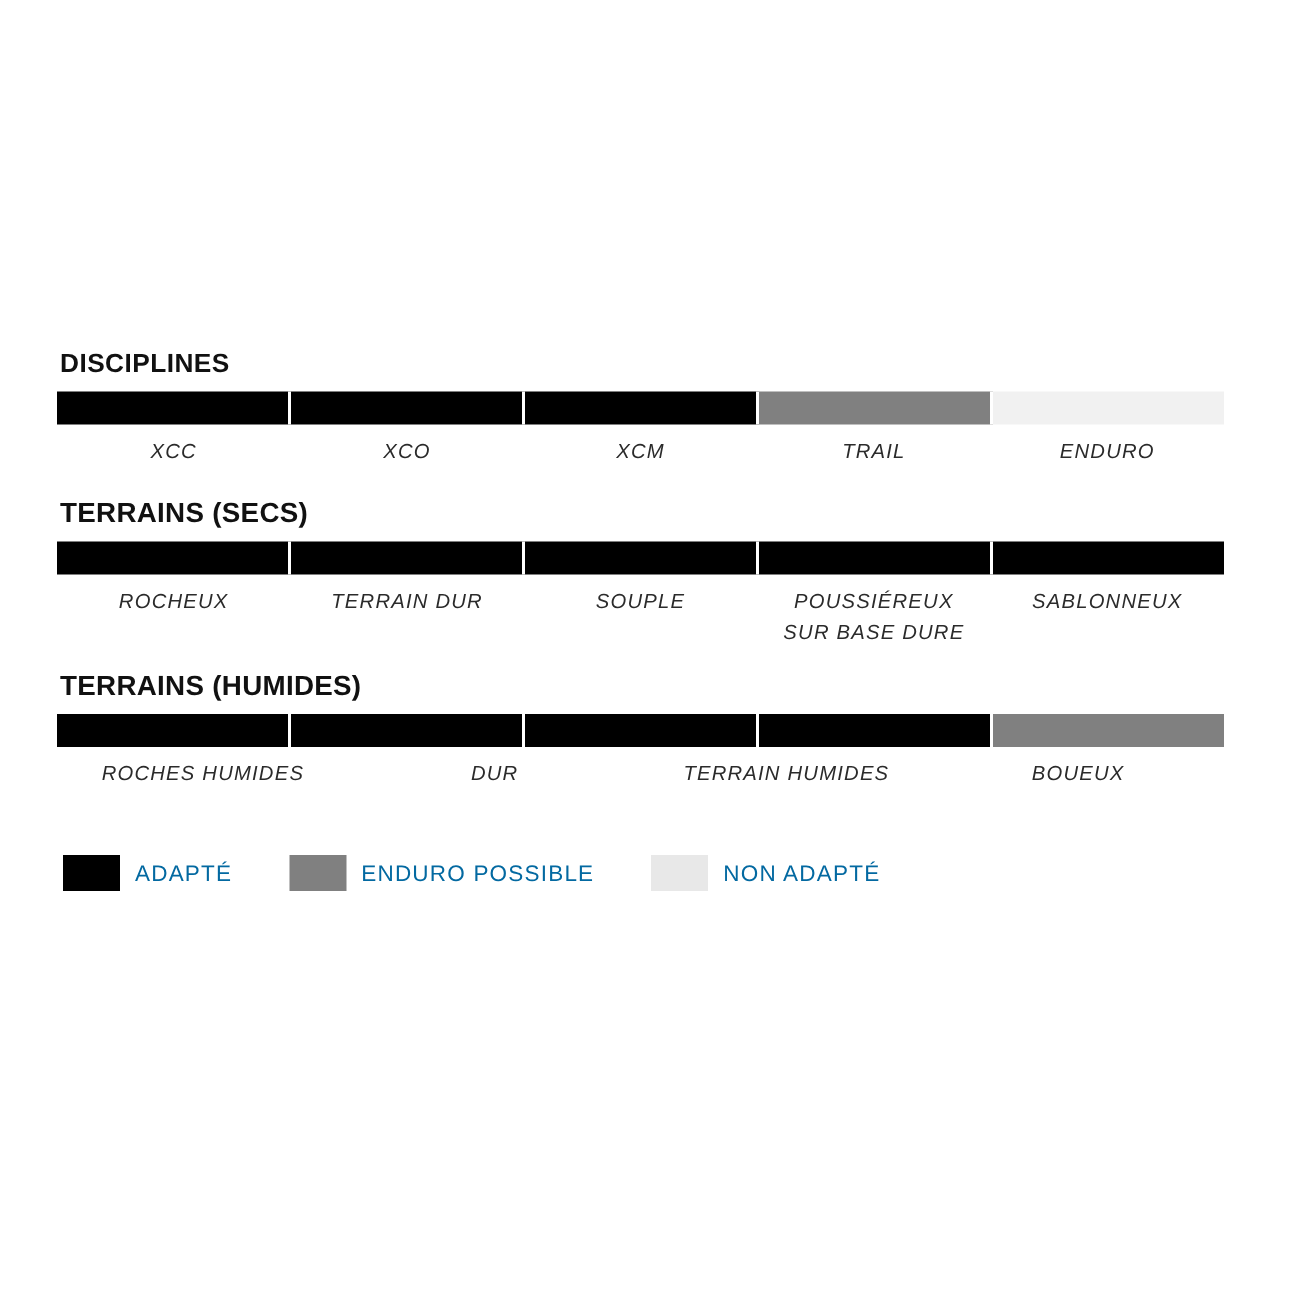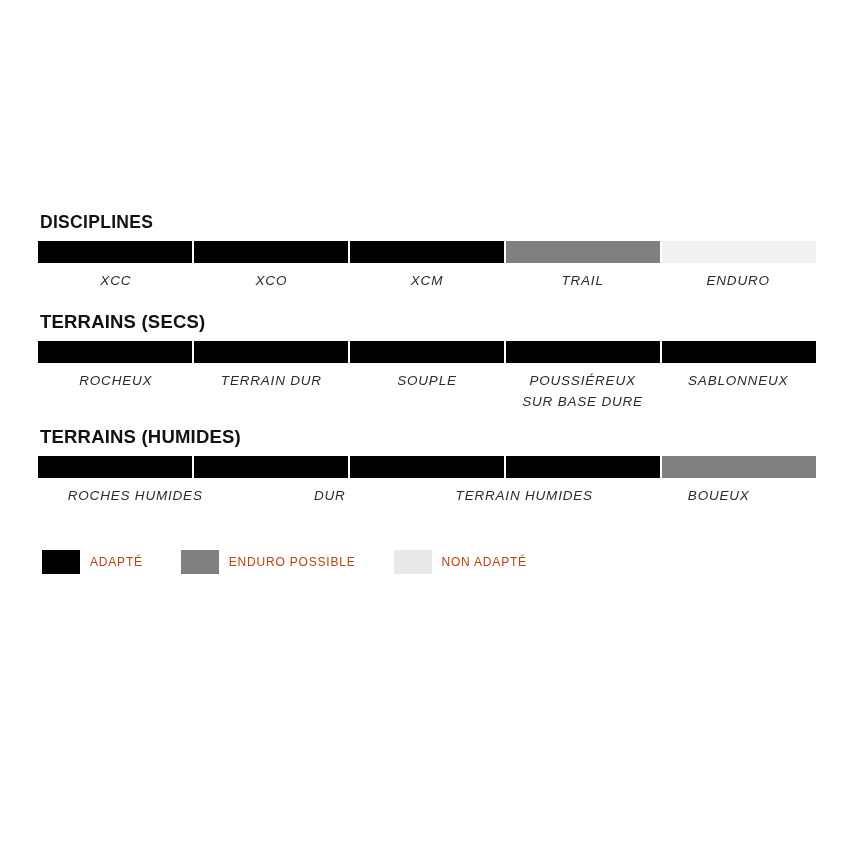--- a/index.html
+++ b/index.html
@@ -11,21 +11,21 @@
     height: 862px;
     background: #ffffff;
     font-family: "Liberation Sans", sans-serif;
     color: #1a1a1a;
     position: relative;
     overflow: hidden;
   }
   #chart-root {
     position: absolute;
     left: 38px;
-    top: 212px;
+    top: 232px;
     width: 780px;
   }
   .section {
     margin-bottom: 6px;
   }
   .section-title {
     font-size: 17.5px;
     font-weight: bold;
     letter-spacing: 0.3px;
     color: #111111;
@@ -82,23 +82,23 @@
     display: flex;
     align-items: center;
     margin-right: 38px;
   }
   .legend-swatch {
     width: 38px;
     height: 24px;
     margin-right: 10px;
   }
   .legend-label {
-    font-size: 12px;
+    font-size: 15px;
     letter-spacing: 0.8px;
-    color: #c2410c;
+    color: #0369a1;
   }
 </style>
 </head>
 <body>
 
 <div id="chart-root">
 
   <div class="section" id="sec-disciplines">
     <div class="section-title">DISCIPLINES</div>
     <div class="bar-row">

